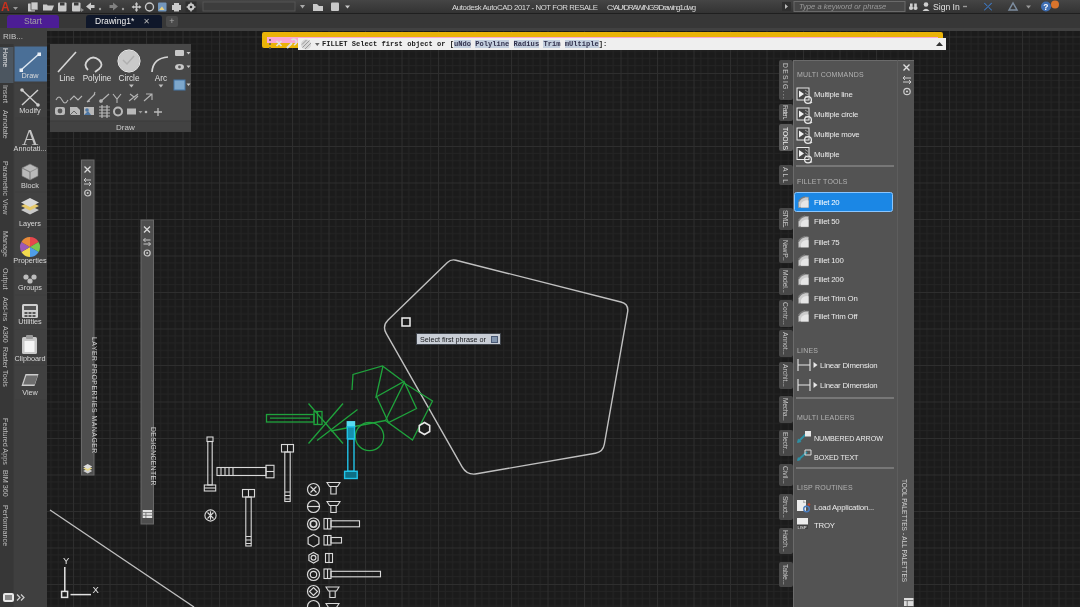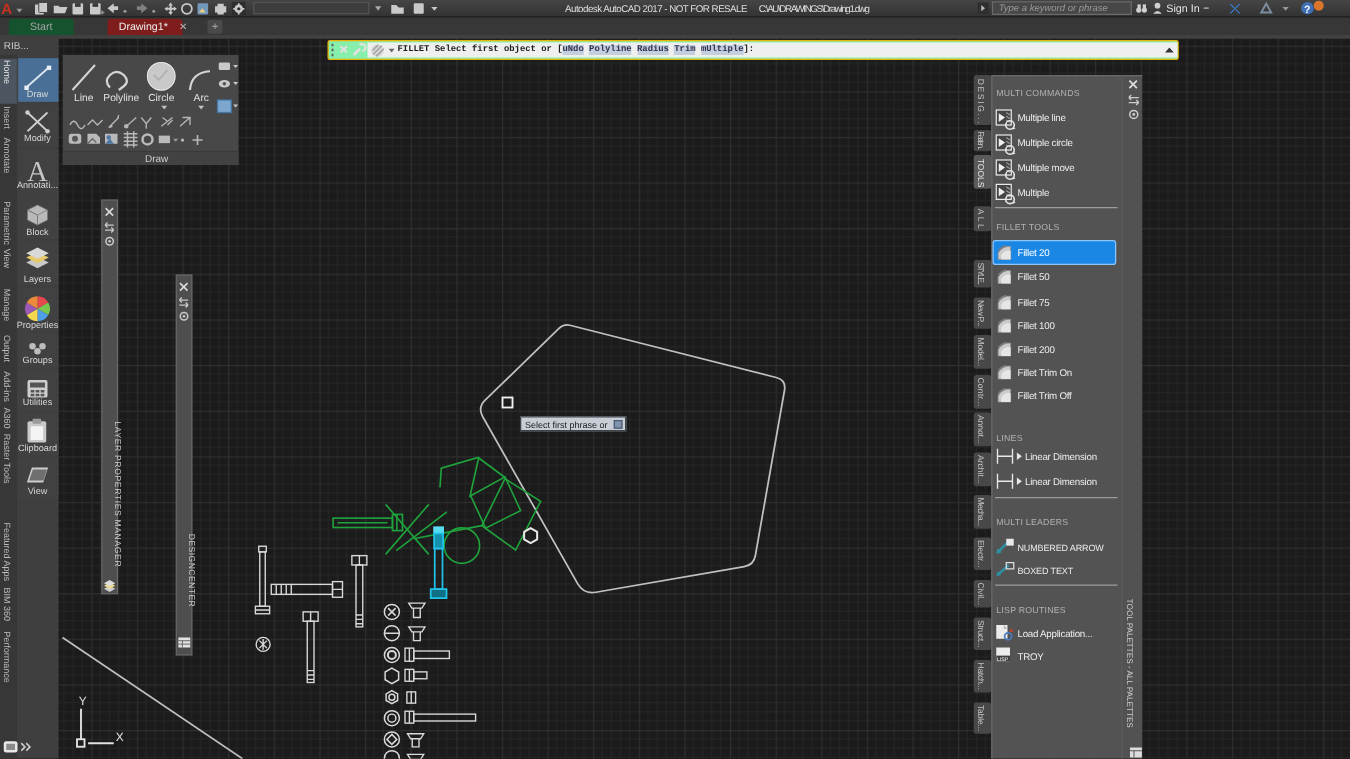--- a/index.html
+++ b/index.html
@@ -180,22 +180,22 @@
   <path d="M963,6.5 h4" stroke="#999" stroke-width="1.4"></path>
   <text x="984" y="10" font-size="10" font-weight="bold" fill="#3e7fd1" font-family="Liberation Sans">⤫</text>
   <path d="M1009,10 l4,-7 l4,7 Z" fill="none" stroke="#7d8da0" stroke-width="1.5"></path>
   <path d="M1026,5.5 l2.5,3 l2.5,-3 Z" fill="#999"></path>
   <circle cx="1046" cy="6.5" r="5" fill="#3f6fb4"></circle>
   <text x="1043.2" y="10" font-size="8.5" font-weight="bold" fill="#fff" font-family="Liberation Sans">?</text>
   <circle cx="1055" cy="4.5" r="4" fill="#d8742c"></circle>
  </svg>
 </div>
 <div class="abs tabrow">
- <div class="abs" style="left:7px;top:1px;width:52px;height:13px;background:#14532d;border-radius:3px 3px 0 0;color:#a3a3a3;font-size:8.5px;text-align:center;line-height:13px;">Start</div>
- <div class="abs" style="left:86px;top:1px;width:60px;height:13px;background:#7f1d1d;border-radius:3px 3px 0 0;color:#f0f0f0;font-size:8.5px;line-height:13px;"> <span style="padding-left:9px;">Drawing1*</span><span style="color:#b5b5b5;padding-left:9px;font-size:8px;">✕</span></div>
+ <div class="abs" style="left:7px;top:1px;width:52px;height:13px;background:#4c1d95;border-radius:3px 3px 0 0;color:#a3a3a3;font-size:8.5px;text-align:center;line-height:13px;">Start</div>
+ <div class="abs" style="left:86px;top:1px;width:76px;height:13px;background:#0f172a;border-radius:3px 3px 0 0;color:#f0f0f0;font-size:8.5px;line-height:13px;"> <span style="padding-left:9px;">Drawing1*</span><span style="color:#b5b5b5;padding-left:9px;font-size:8px;">✕</span></div>
  <div class="abs" style="left:166px;top:2px;width:12px;height:11px;background:#4a4a4a;border-radius:2px;color:#aaa;font-size:9px;text-align:center;line-height:11px;">+</div>
 </div>
 <div class="abs topline"></div>
 
 <svg id="dock" class="abs" style="left:0;top:28px" width="47" height="579" viewBox="0 0 47 579">
  <rect x="0" y="0" width="47" height="579" fill="#3f3f3f"></rect>
  <rect x="0" y="0" width="13.5" height="579" fill="#373737"></rect>
  <rect x="0" y="0" width="47" height="16" fill="#3f3f3f"></rect>
  <text x="3" y="11" font-size="8" fill="#c9c9c9" font-family="Liberation Sans">RIB...</text>
 
@@ -389,21 +389,21 @@
   <circle cx="9.7" cy="98" r="3" fill="none" stroke="#c9c9c9" stroke-width="1.2"></circle>
       <circle cx="9.7" cy="98" r="1" fill="#c9c9c9"></circle>
   <text x="13.8" y="272" font-size="6.8" fill="#cdcdcd" font-family="Liberation Sans" transform="rotate(90 13.8 272)" letter-spacing="0.4">DESIGNCENTER</text>
   <g transform="translate(5.2,355)">
         <rect width="9.5" height="8" fill="#e3e3e3"></rect>
         <path d="M0,2.6 h9.5 M3.2,2.6 V8 M0,5.3 h9.5" stroke="#666" stroke-width=".8" fill="none"></path>
       </g>
  </g>
 </svg>
 
-<div class="abs" style="left:262px;top:31.5px;width:681px;height:16px;background:#86efac;border:1px solid #eab308;border-radius:2px;box-sizing:border-box;">
+<div class="abs" style="left:262px;top:31.5px;width:681px;height:16px;background:#f9a8d4;border:5px solid #eab308;border-radius:2px;box-sizing:border-box;">
  <svg class="abs" style="left:0;top:0" width="32" height="14" viewBox="0 0 32 14">
   <path d="M3,2 v2 M3,6 v2 M3,10 v2" stroke="#5a5a5a" stroke-width="1.5"></path>
   <path d="M9.5,4 l5,5 M9.5,9 l5,-5" stroke="#e0e0e0" stroke-width="1.7"></path>
   <path d="M20,11 l5,-5" stroke="#e0e0e0" stroke-width="2.2"></path>
       <path d="M24.5,3.2 a2.8,2.8 0 1 1 2.3,4.6" stroke="#e0e0e0" stroke-width="1.8" fill="none"></path>
  </svg>
  <div class="abs" style="left:31px;top:1px;width:648px;height:12.5px;background:#efefef;"></div>
  <svg class="abs" style="left:31px;top:1px" width="26" height="13" viewBox="0 0 26 13">
   <circle cx="8" cy="6.5" r="5" fill="#d7d7d7"></circle>
   <path d="M4.5,9.5 l7,-7 M4,6.5 l4.5,-4.5 M7,11 l6,-6" stroke="#9a9a9a" stroke-width="1"></path>

